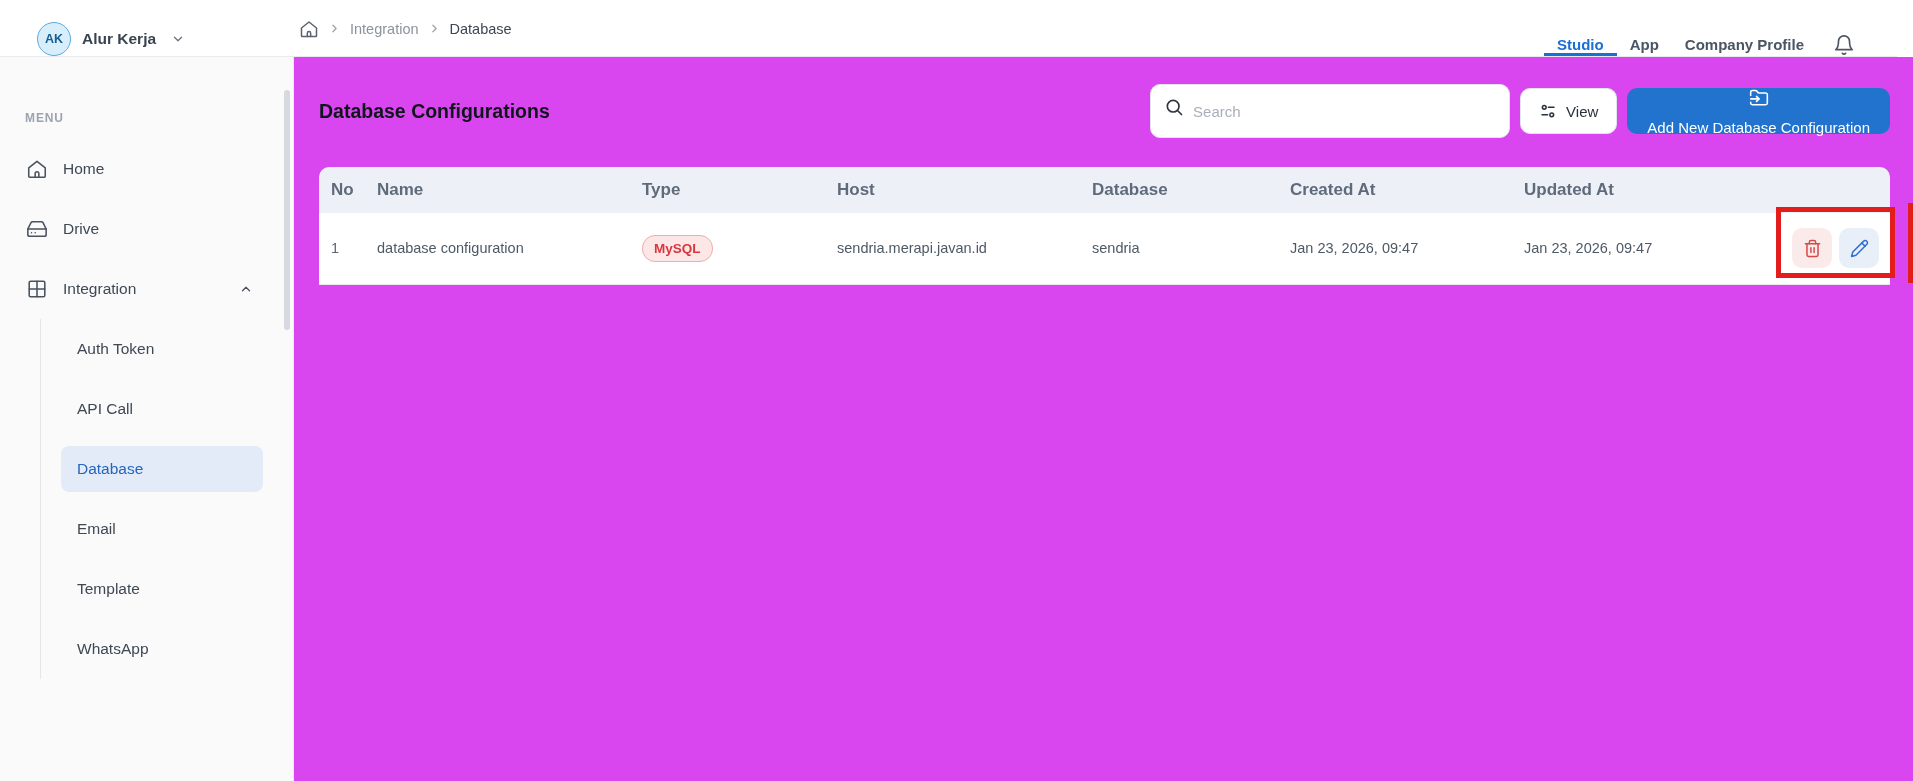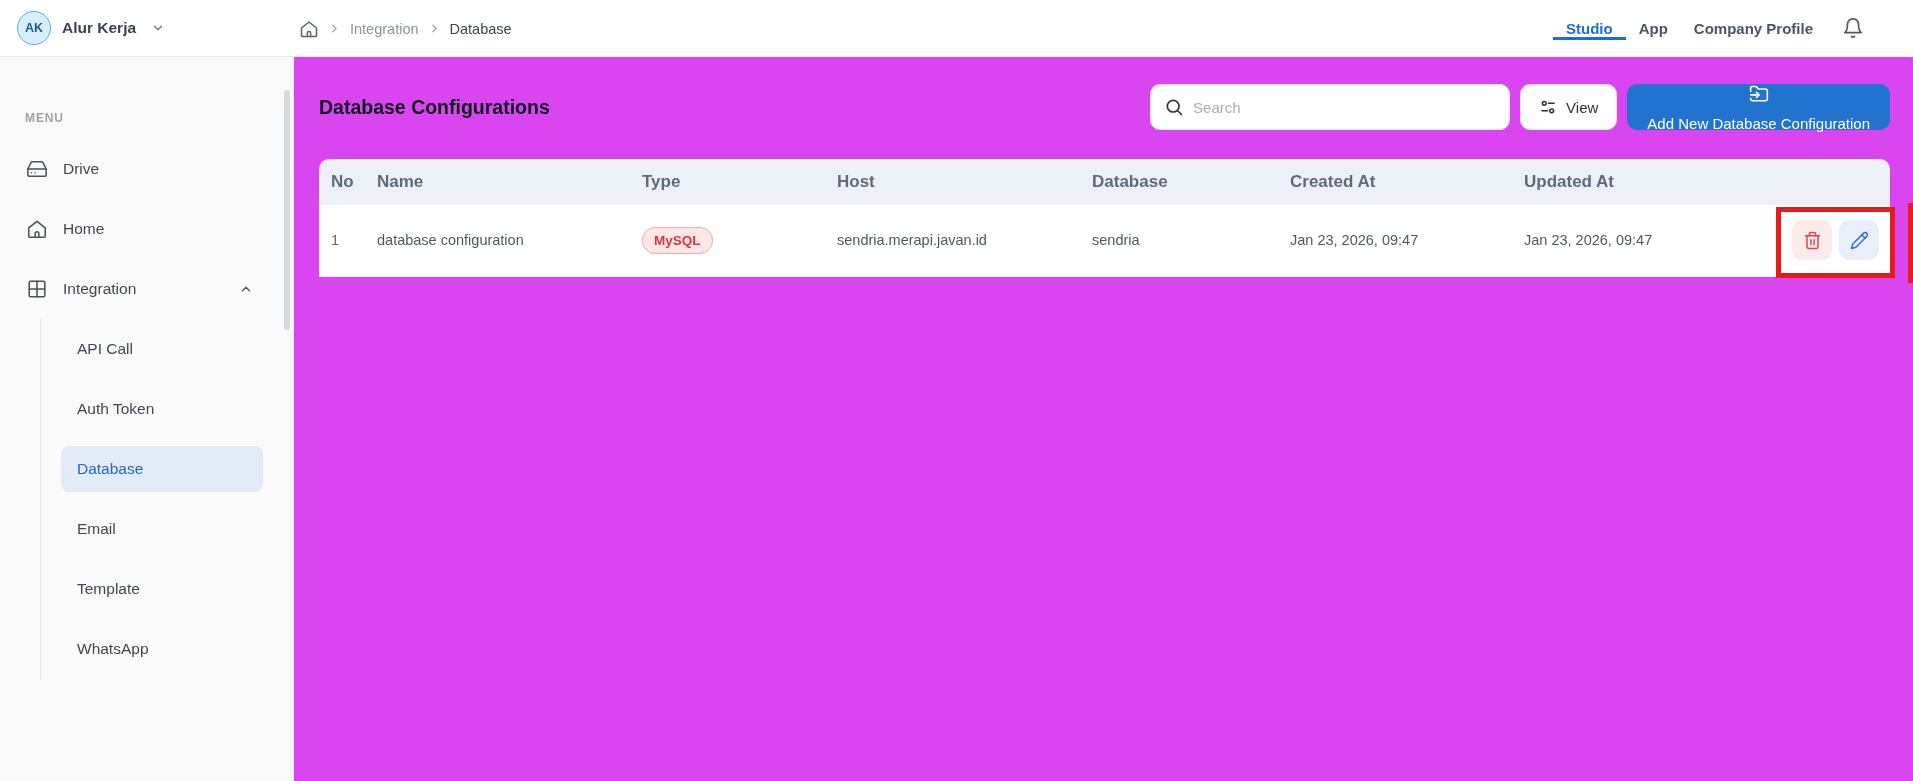--- a/index.html
+++ b/index.html
@@ -8,23 +8,23 @@
     width: 1913px; height: 781px;
     background: #ffffff;
     font-family: "Liberation Sans", sans-serif;
     overflow: hidden;
     position: relative;
   }
   svg { display: block; }
 
   
   .topbar {
-    position: absolute; top: 0; left: 0; right: 7px; height: 57px;
+    position: absolute; top: 0; left: 0; right: 16px; height: 57px;
     background: #fff; border-bottom: 1px solid #E8EAEE;
-    display: flex; align-items: center; z-index: 10;
+    display: flex; align-items: flex-end; z-index: 10; padding-left: 20px;
   }
   .brand { display: flex; align-items: center; gap: 11px; padding-left: 17px; }
   .brand-avatar {
     width: 34px; height: 34px; border-radius: 50%;
     background: #D9EEFB; border: 1.5px solid #58ACDF;
     color: #155E8F; font-size: 12.5px; font-weight: bold;
     display: flex; align-items: center; justify-content: center;
   }
   .brand-name { font-size: 15.5px; font-weight: 600; color: #3A4350; }
   .brand .chev-down { margin-left: 4px; }
@@ -86,21 +86,21 @@
   }
 
   
   .main {
     position: absolute; top: 57px; left: 294px; right: 0; bottom: 0;
     background: #d946ef; padding: 0 23px 0 25px;
   }
   .toolbar { display: flex; align-items: center; margin-top: 27px; }
   .page-title { margin: 0; font-size: 19.5px; font-weight: bold; color: #10151D; }
   .toolbar-right { margin-left: auto; display: flex; align-items: center; gap: 10px; }
-  .search-box { position: relative; width: 360px; height: 46px; }
+  .search-box { position: relative; width: 360px; height: 54px; }
   .search-box input {
     width: 100%; height: 100%;
     border: 1px solid #E1E4E9; border-radius: 10px;
     padding: 0 14px 0 42px; font-size: 15px; color: #333;
     font-family: "Liberation Sans", sans-serif; background: #fff; outline: none;
   }
   .search-box input::placeholder { color: #A8AFBA; }
   .search-icon-wrap { position: absolute; left: 14px; top: 13px; pointer-events: none; }
   .btn-view {
     height: 46px; padding: 0 18px;
@@ -206,61 +206,61 @@
     </div>
   </div>
 </header>
 
 <aside class="sidebar">
   <div class="menu-label">MENU</div>
 
   <div class="side-item">
     <span>
       <svg width="22" height="22" viewBox="0 0 24 24" fill="none" stroke="#4A5260" stroke-width="1.7" stroke-linecap="round" stroke-linejoin="round">
+          <path d="M3 10.8 12 3.6l9 7.2V20a1 1 0 0 1-1 1H4a1 1 0 0 1-1-1Z"></path>
+          <path d="M10 21v-4a2 2 0 0 1 4 0v4"></path>
+        </svg>
+    </span>
+    <span>Home</span>
+  </div>
+
+  <div class="side-item">
+    <span>
+      <svg width="22" height="22" viewBox="0 0 24 24" fill="none" stroke="#4A5260" stroke-width="1.7" stroke-linecap="round" stroke-linejoin="round">
           <path d="M22 12H2"></path>
           <path d="M5.45 5.11 2 12v6a2 2 0 0 0 2 2h16a2 2 0 0 0 2-2v-6l-3.45-6.89A2 2 0 0 0 16.76 4H7.24a2 2 0 0 0-1.79 1.11Z"></path>
           <line x1="6" y1="16" x2="6.01" y2="16"></line>
           <line x1="10" y1="16" x2="10.01" y2="16"></line>
         </svg>
     </span>
     <span>Drive</span>
   </div>
 
   <div class="side-item">
     <span>
       <svg width="22" height="22" viewBox="0 0 24 24" fill="none" stroke="#4A5260" stroke-width="1.7" stroke-linecap="round" stroke-linejoin="round">
-          <path d="M3 10.8 12 3.6l9 7.2V20a1 1 0 0 1-1 1H4a1 1 0 0 1-1-1Z"></path>
-          <path d="M10 21v-4a2 2 0 0 1 4 0v4"></path>
-        </svg>
-    </span>
-    <span>Home</span>
-  </div>
-
-  <div class="side-item">
-    <span>
-      <svg width="22" height="22" viewBox="0 0 24 24" fill="none" stroke="#4A5260" stroke-width="1.7" stroke-linecap="round" stroke-linejoin="round">
           <rect x="3.5" y="3.5" width="17" height="17" rx="1.5"></rect>
           <line x1="12" y1="3.5" x2="12" y2="20.5"></line>
           <line x1="3.5" y1="12" x2="20.5" y2="12"></line>
         </svg>
     </span>
     <span>Integration</span>
     <span class="chev-up">
       <svg width="14" height="14" viewBox="0 0 24 24" fill="none" stroke="#4A5260" stroke-width="2.2" stroke-linecap="round" stroke-linejoin="round">
           <polyline points="6 15 12 9 18 15"></polyline>
         </svg>
     </span>
   </div>
 
   <ul class="sub-list">
     <li class="sub-item">
+      <span class="sub-pill">Auth Token</span>
+      </li>
+    <li class="sub-item">
       <span class="sub-pill">API Call</span>
-      </li>
-    <li class="sub-item">
-      <span class="sub-pill">Auth Token</span>
       </li>
     <li class="sub-item active">
       <span class="sub-pill">Database</span>
       </li>
     <li class="sub-item">
       <span class="sub-pill">Email</span>
       </li>
     <li class="sub-item">
       <span class="sub-pill">Template</span>
       </li>

